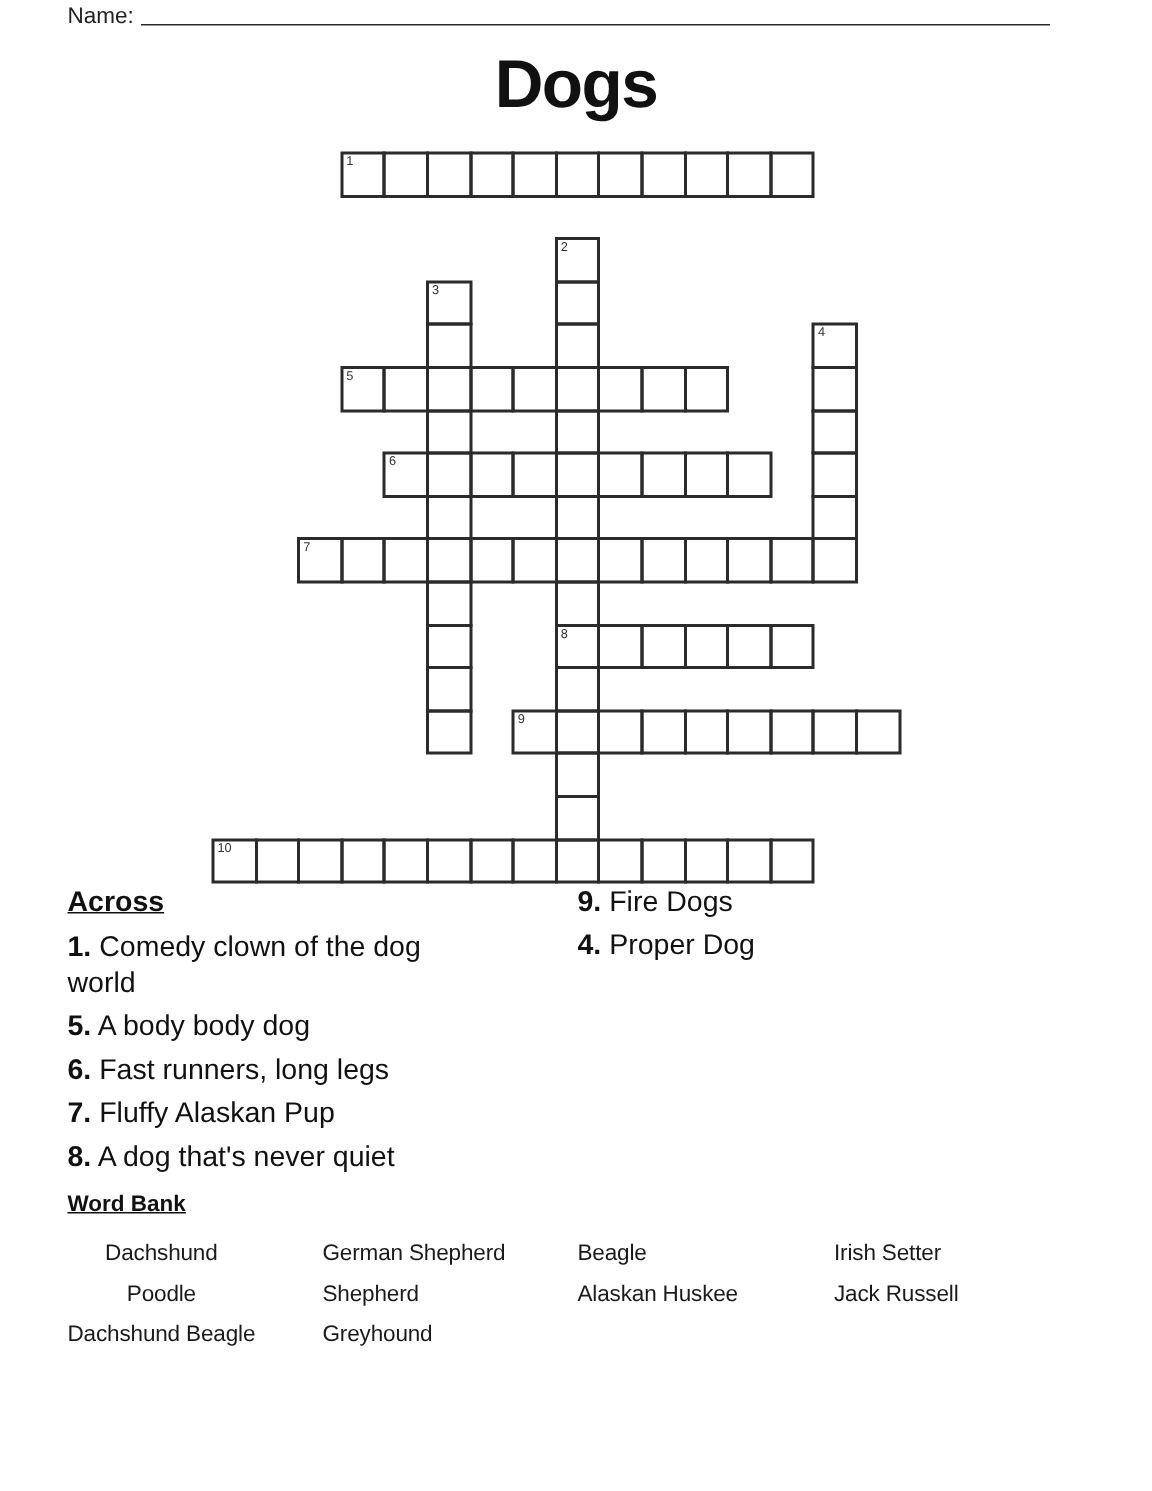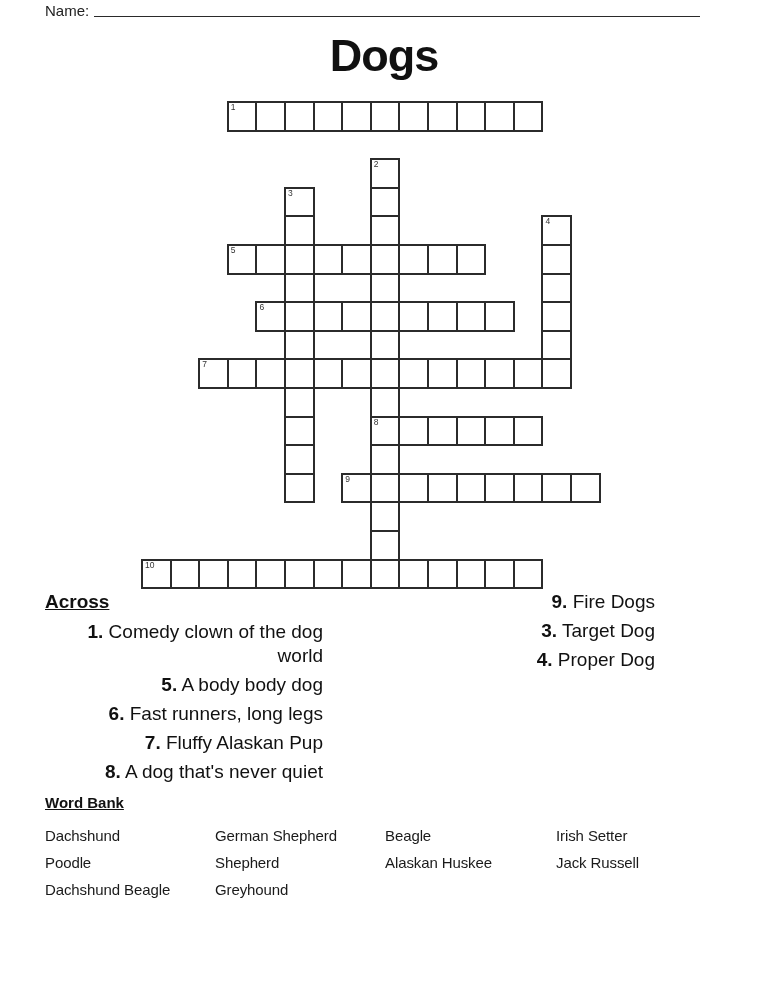--- a/index.html
+++ b/index.html
@@ -17,28 +17,28 @@
   
   #grid{position:absolute;}
   .cell{position:absolute;box-sizing:border-box;border:2px solid #2b2b2b;background:transparent;}
   .cellnum{position:absolute;top:0px;left:2px;font-size:8.5px;line-height:9px;color:#333;font-weight:400;}
   
   .clue-col{position:absolute;top:590px;}
   #clues-left{left:45px;width:278px;}
   #clues-right{left:385px;width:270px;}
   .clue-header{font-size:19px;font-weight:700;text-decoration:underline;
                margin:0 0 6px 0;line-height:24px;color:#111;}
-  .clue{margin:0 0 5px 0;font-size:19px;line-height:24px;color:#111;text-align:right;}
+  .clue{margin:0 0 5px 0;font-size:19px;line-height:24px;color:#111;}
   .cnum{font-weight:700;}
   
   .wb-header{position:absolute;left:45px;top:794px;font-size:15px;font-weight:700;
              text-decoration:underline;color:#111;}
   .wb-col{position:absolute;top:822px;}
   .wb-item{font-size:15px;line-height:27px;color:#1a1a1a;letter-spacing:-0.1px;white-space:nowrap;}
-  #wb0{left:45px;} #wb1{left:215px;} #wb2{left:385px;} #wb3{left:556px;}
+  #wb0{left:45px;text-align:center;} #wb1{left:215px;} #wb2{left:385px;} #wb3{left:556px;}
 </style>
 </head>
 <body>
 
 <span class="name-label">Name:</span>
 <div class="name-line"></div>
 
 <div class="title">Dogs</div>
 
 <div id="grid" style="left: 142px; top: 102px; width: 459.6px; height: 488.2px;">
@@ -166,21 +166,20 @@
       <p class="clue"><span class="cnum">7.</span><span> Fluffy Alaskan Pup</span></p>
       <p class="clue"><span class="cnum">8.</span><span> A dog that's never quiet</span></p>
     </div>
 </div>
 
 <div id="clues-right" class="clue-col">
   <div>
       <p class="clue"><span class="cnum">9.</span><span> Fire Dogs</span></p>
     </div>
   <div>
-      <p class="clue"><span class="cnum">3.</span><span> Target Dog</span></p>
       <p class="clue"><span class="cnum">4.</span><span> Proper Dog</span></p>
     </div>
 </div>
 
 <div class="wb-header">Word Bank</div>
 <div id="wb0" class="wb-col">
     <div class="wb-item">Dachshund</div>
     <div class="wb-item">Poodle</div>
     <div class="wb-item">Dachshund Beagle</div>
   </div>

